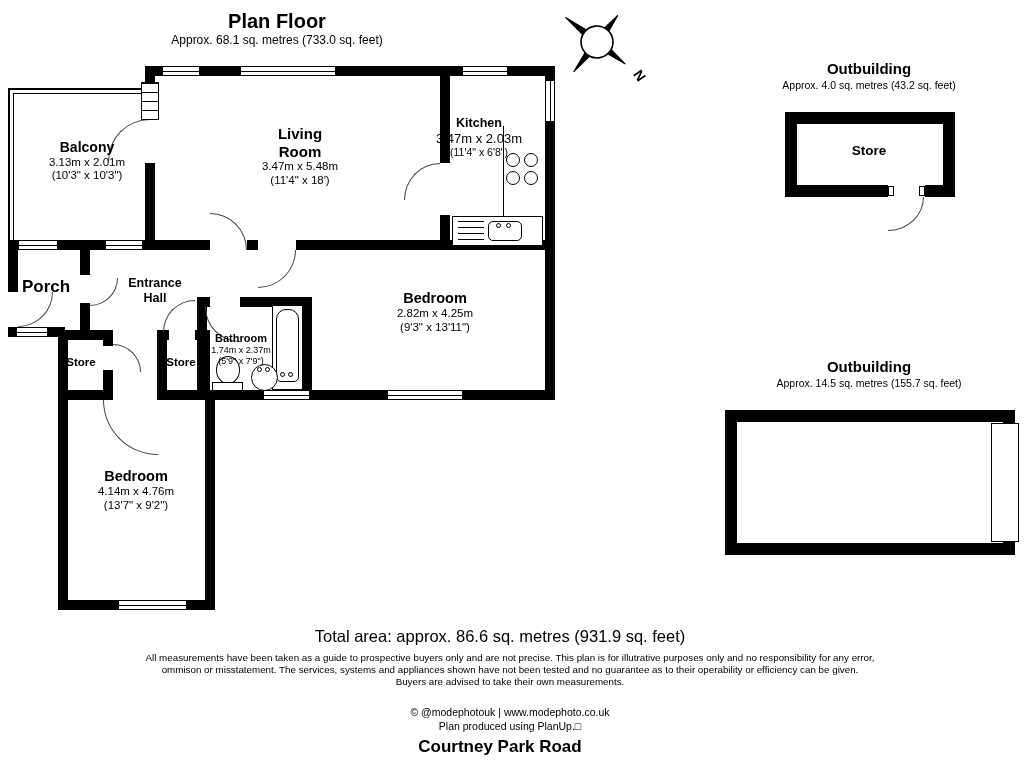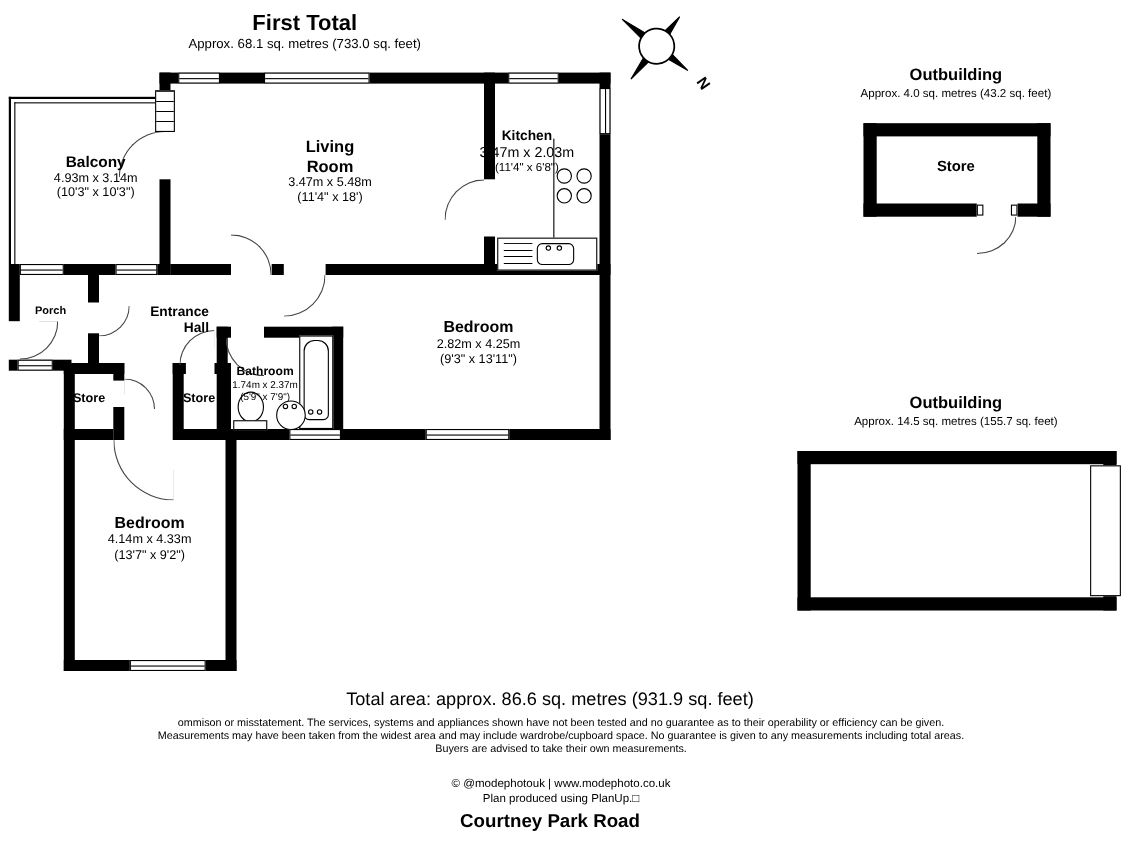--- a/index.html
+++ b/index.html
@@ -26,21 +26,21 @@
   .lbl{position:absolute;text-align:center;transform:translateX(-50%);white-space:nowrap;z-index:5;line-height:1.18;}
   .rm{font-weight:bold;}
   .wrap{white-space:normal;}
   .drain{position:absolute;background-image:repeating-linear-gradient(to bottom,#000 0 1px,transparent 1px 6px);}
 </style>
 </head>
 <body>
 
 <div id="plan">
 
-  <div class="lbl rm" style="left:277px;top:10px;font-size:20px;">First Total</div>
+  <div class="lbl rm" style="left:277px;top:10px;font-size:20px;">Plan Floor</div>
   <div class="lbl" style="left:277px;top:33px;font-size:12px;">Approx. 68.1 sq. metres (733.0 sq. feet)</div>
 
   <svg style="position:absolute;left:552px;top:2px;z-index:5;" width="110" height="90" viewBox="0 0 110 90">
     <g transform="translate(45,40) rotate(38)">
       <polygon points="0,-5 36,0 0,5" fill="#000" stroke="#000" stroke-width="1"></polygon>
       <polygon points="0,-5 -40,0 0,5" fill="#000" stroke="#000" stroke-width="1"></polygon>
       <polygon points="-5,0 0,38 5,0" fill="#000" stroke="#000" stroke-width="1"></polygon>
       <polygon points="-5,0 0,-34 5,0" fill="#000" stroke="#000" stroke-width="1"></polygon>
       <circle cx="0" cy="0" r="16" fill="#fff" stroke="#000" stroke-width="1.6"></circle>
     </g>
@@ -120,58 +120,58 @@
   <div class="dot" style="left:280px;top:372px;"></div>
   <div class="dot" style="left:288px;top:372px;"></div>
   <div class="circ" style="left:216px;top:356px;width:24px;height:28px;"></div>
   <div class="thin" style="left:212px;top:382px;width:31px;height:9px;"></div>
   <div class="circ" style="left:251px;top:364px;width:27px;height:27px;"></div>
   <div class="dot" style="left:257px;top:367px;"></div>
   <div class="dot" style="left:265px;top:367px;"></div>
 
   <div class="lbl" style="left:87px;top:139px;">
     <div class="rm" style="font-size:14px;text-align:center;">Balcony</div>
-    <div style="font-size:11.5px;">4.93m x 3.14m</div>
+    <div style="font-size:11.5px;">3.13m x 2.01m</div>
     <div style="font-size:11.5px;">(10'3" x 10'3")</div>
   </div>
 
   <div class="lbl" style="left:300px;top:125px;">
     <div class="rm wrap" style="font-size:15px;width:78px;margin:0 auto;">Living Room</div>
     <div style="font-size:11.5px;">3.47m x 5.48m</div>
     <div style="font-size:11.5px;">(11'4" x 18')</div>
   </div>
 
   <div class="lbl" style="left:479px;top:116px;">
     <div class="rm" style="font-size:12.5px;">Kitchen</div>
     <div style="font-size:13px;">3.47m x 2.03m</div>
     <div style="font-size:10.5px;">(11'4" x 6'8")</div>
   </div>
 
-  <div class="lbl rm" style="left:46px;top:277px;font-size:10px;">Porch</div>
-
-  <div class="lbl rm wrap" style="left:155px;top:276px;font-size:12.5px;width:70px;text-align:right;">Entrance Hall</div>
+  <div class="lbl rm" style="left:46px;top:277px;font-size:17px;">Porch</div>
+
+  <div class="lbl rm wrap" style="left:155px;top:276px;font-size:12.5px;width:70px;">Entrance Hall</div>
 
   <div class="lbl rm" style="left:81px;top:356px;font-size:11.5px;">Store</div>
   <div class="lbl rm" style="left:181px;top:356px;font-size:11.5px;">Store</div>
 
   <div class="lbl" style="left:241px;top:332px;">
     <div class="rm" style="font-size:11px;">Bathroom</div>
     <div style="font-size:9px;">1.74m x 2.37m</div>
     <div style="font-size:9px;">(5'9" x 7'9")</div>
   </div>
 
   <div class="lbl" style="left:435px;top:290px;">
     <div class="rm" style="font-size:14.5px;">Bedroom</div>
     <div style="font-size:11.5px;">2.82m x 4.25m</div>
     <div style="font-size:11.5px;">(9'3" x 13'11")</div>
   </div>
 
   <div class="lbl" style="left:136px;top:468px;">
     <div class="rm" style="font-size:14.5px;">Bedroom</div>
-    <div style="font-size:11.5px;">4.14m x 4.33m</div>
+    <div style="font-size:11.5px;">4.14m x 4.76m</div>
     <div style="font-size:11.5px;">(13'7" x 9'2")</div>
   </div>
 
   <div class="lbl rm" style="left:869px;top:60px;font-size:15px;">Outbuilding</div>
   <div class="lbl" style="left:869px;top:79px;font-size:10.5px;">Approx. 4.0 sq. metres (43.2 sq. feet)</div>
   <div class="wall" style="left:785px;top:112px;width:170px;height:12px;"></div>
   <div class="wall" style="left:785px;top:112px;width:12px;height:85px;"></div>
   <div class="wall" style="left:943px;top:112px;width:12px;height:85px;"></div>
   <div class="wall" style="left:785px;top:185px;width:103px;height:12px;"></div>
   <div class="wall" style="left:925px;top:185px;width:30px;height:12px;"></div>
@@ -184,22 +184,22 @@
   <div class="lbl" style="left:869px;top:377px;font-size:10.5px;">Approx. 14.5 sq. metres (155.7 sq. feet)</div>
   <div class="wall" style="left:725px;top:410px;width:290px;height:12px;"></div>
   <div class="wall" style="left:725px;top:543px;width:290px;height:12px;"></div>
   <div class="wall" style="left:725px;top:410px;width:12px;height:145px;"></div>
   <div class="wall" style="left:1003px;top:410px;width:12px;height:145px;"></div>
   <div class="thin" style="left:991px;top:423px;width:28px;height:119px;z-index:4;"></div>
 
   <div class="lbl" style="left:500px;top:627px;font-size:16.5px;">Total area: approx. 86.6 sq. metres (931.9 sq. feet)</div>
 
   <div class="lbl" style="left:510px;top:652px;font-size:9.8px;white-space:normal;width:800px;line-height:1.22;">
+    <div>All measurements have been taken as a guide to prospective buyers only and are not precise. This plan is for illutrative purposes only and no responsibility for any error,</div>
     <div>ommison or misstatement. The services, systems and appliances shown have not been tested and no guarantee as to their operability or efficiency can be given.</div>
-    <div>Measurements may have been taken from the widest area and may include wardrobe/cupboard space. No guarantee is given to any measurements including total areas.</div>
     <div>Buyers are advised to take their own measurements.</div>
   </div>
 
   <div class="lbl" style="left:510px;top:706px;font-size:10.5px;">© @modephotouk | www.modephoto.co.uk</div>
   <div class="lbl" style="left:510px;top:720px;font-size:10.5px;">Plan produced using PlanUp.□</div>
   <div class="lbl rm" style="left:500px;top:737px;font-size:17px;">Courtney Park Road</div>
 
 </div>
 
 </body></html>

